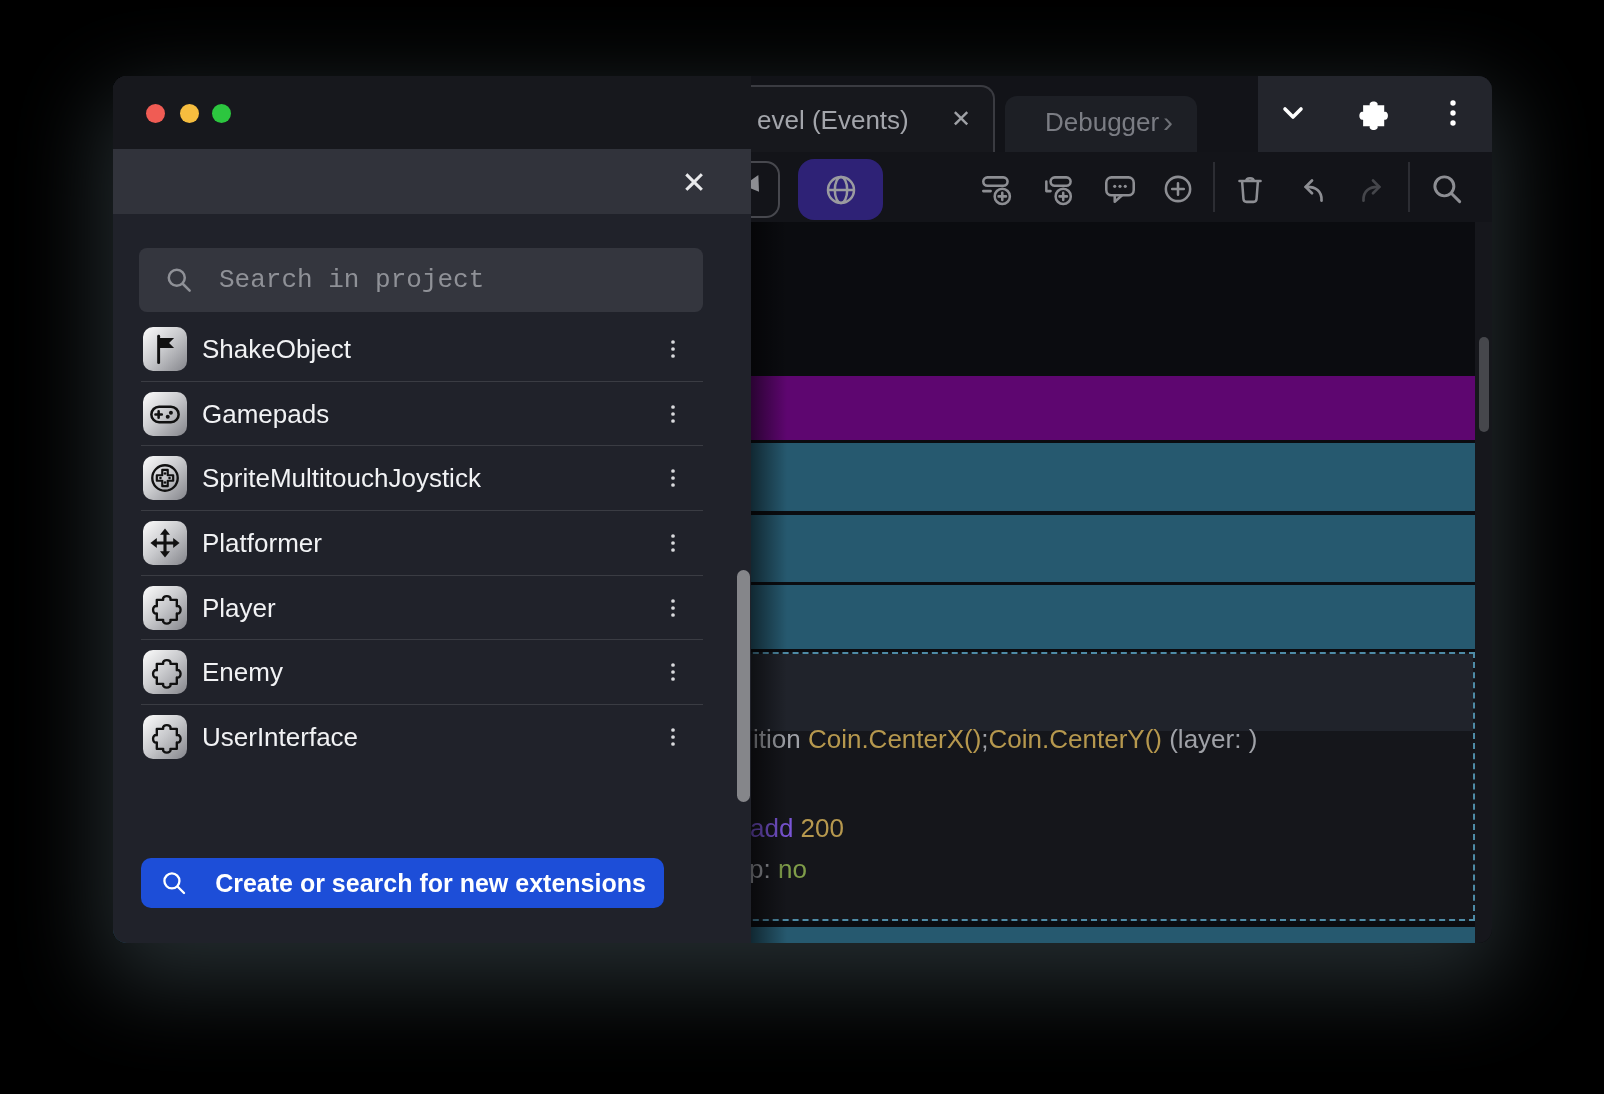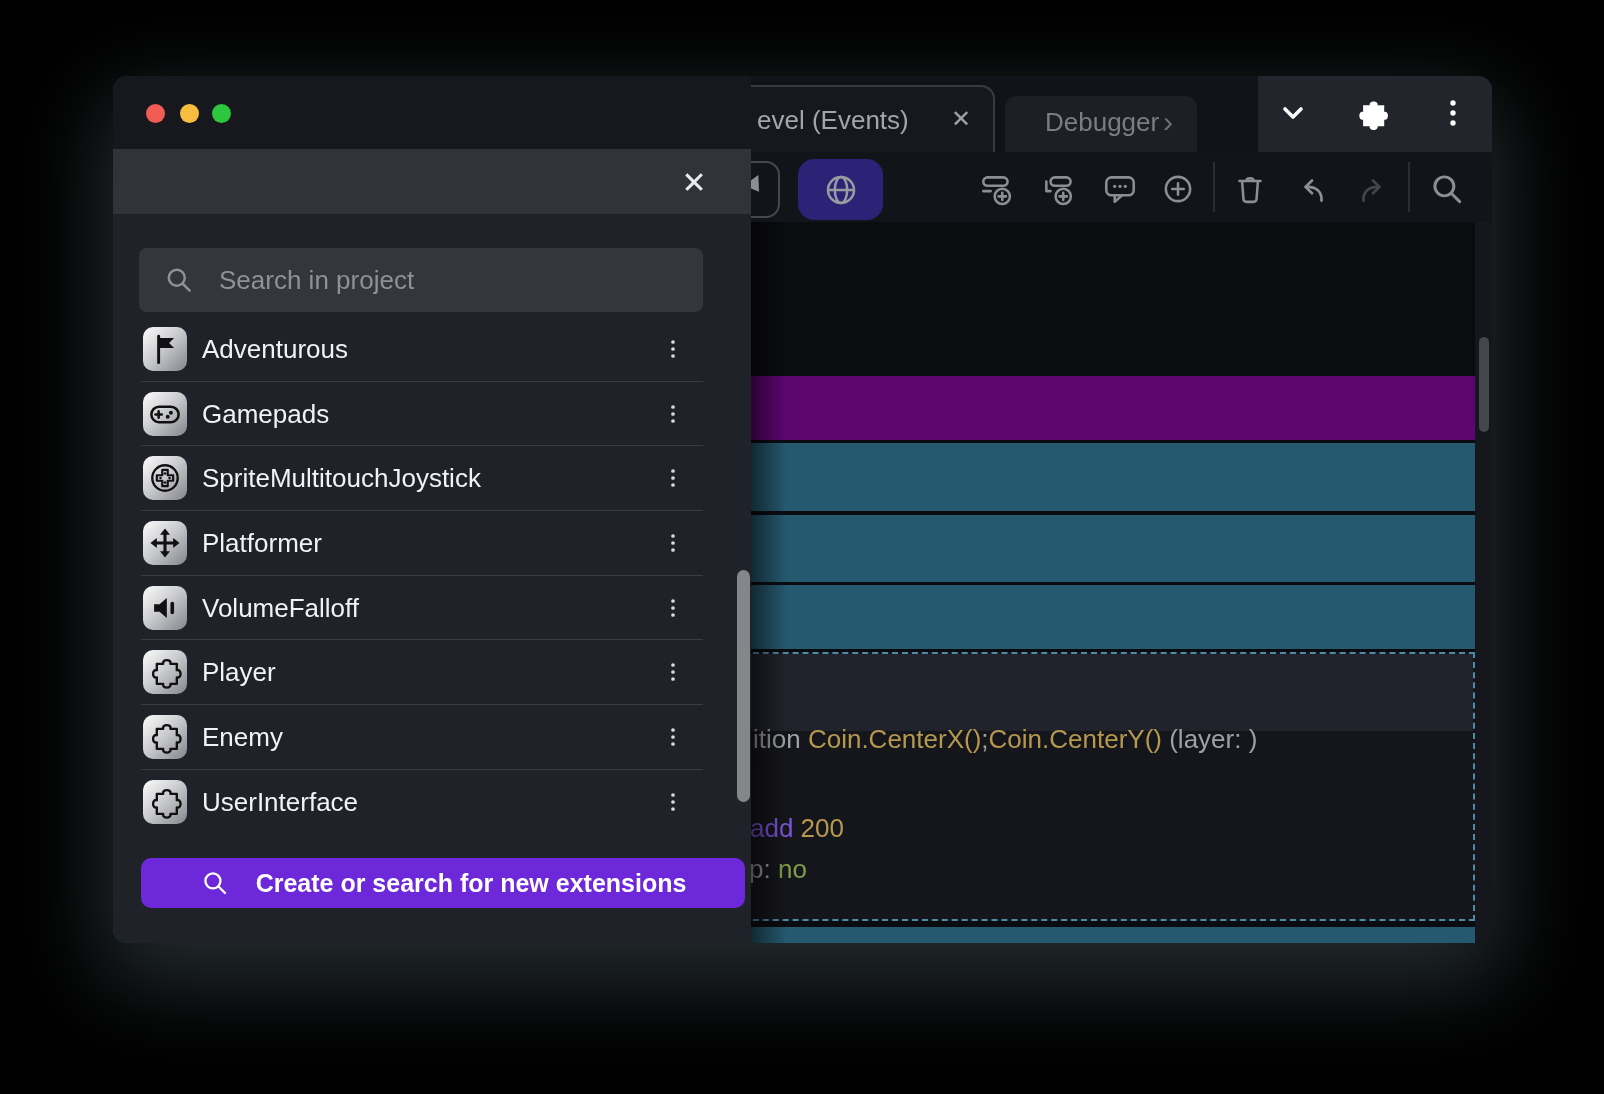--- a/index.html
+++ b/index.html
@@ -68,38 +68,38 @@
   .t-red { left:33px; background:#f05c54; }
   .t-yellow { left:67px; background:#f6bd3f; }
   .t-green { left:99px; background:#2cc63f; }
   .drawer-header { position:absolute; left:0; top:73px; width:100%; height:65px; background:#31333b; }
   .drawer-title { position:absolute; left:27px; top:16px; font-size:27px; font-weight:bold; color:#ffffff; white-space:nowrap; }
   .drawer-close { position:absolute; left:560px; top:12px; width:42px; height:42px; font-size:30px; color:#e9eaec;
     display:flex; align-items:center; justify-content:center; cursor:pointer; }
   .search-box { position:absolute; left:26px; top:172px; width:564px; height:64px; background:#34363e; border-radius:8px; }
   .search-box svg { position:absolute; left:24px; top:16px; color:#8f9197; }
   .search-input { position:absolute; left:80px; top:0; width:470px; height:64px; background:transparent; border:none; outline:none;
-    font-size:26px; color:#e8e9eb; font-family:Liberation Sans, sans-serif; }
+    font-size:26px; color:#e8e9eb; font-family:Liberation Mono, monospace; }
   .search-input::placeholder { color:#8f9197; opacity:1; }
 
   .ext-list { position:absolute; left:0; top:241px; width:638px; }
   .ext-row { position:relative; height:64.7px; }
   .ext-row::after { content:""; position:absolute; left:28px; right:48px; bottom:0; height:1px; background:#3a3c43; }
   .ext-row:last-child::after { display:none; }
   .ext-icon { position:absolute; left:30px; top:10px; width:44px; height:44px; border-radius:10px;
     background:linear-gradient(135deg,#fdfdfd 0%,#c9cacd 48%,#84858b 100%);
     display:flex; align-items:center; justify-content:center; color:#111; }
   .ext-label { position:absolute; left:89px; top:17px; font-size:26px; color:#f1f2f4; white-space:nowrap; }
   .ext-kebab { position:absolute; left:546px; top:12px; width:28px; height:40px; display:flex; align-items:center; justify-content:center;
     color:#d9dadd; cursor:pointer; }
 
   .drawer-thumb { position:absolute; left:624px; top:494px; width:13px; height:232px; border-radius:7px; background:#85868a; cursor:pointer; }
 
-  .cta-btn { position:absolute; left:28px; top:782px; width:604px; height:50px; border:none; border-radius:10px;
-    background:#6d28d9; color:#ffffff; display:flex; align-items:center; justify-content:center; gap:26px;
+  .cta-btn { position:absolute; left:28px; top:782px; width:523px; height:50px; border:none; border-radius:10px;
+    background:#1d4ed8; color:#ffffff; display:flex; align-items:center; justify-content:center; gap:26px;
     font-family:inherit; font-size:25px; font-weight:bold; cursor:pointer; }
 
   svg.ic { display:block; }
 </style>
 </head>
 <body>
 
 <svg width="0" height="0" style="position:absolute">
   <defs>
     <symbol id="flag-icon" viewBox="0 0 44 44">
@@ -315,21 +315,21 @@
         <input class="search-input" type="text" placeholder="Search in project" style="">
       </div>
 
       <div class="ext-list" id="ext-list">
           <div class="ext-row">
     <span class="ext-icon">
       <svg class="ic" width="40" height="40">
                 <use href="#flag-icon"></use>
               </svg>
     </span>
-    <span class="ext-label">Adventurous</span>
+    <span class="ext-label">ShakeObject</span>
     <span class="ext-kebab">
       <svg class="ic" width="30" height="30">
                 <use href="#kebab-small-icon"></use>
               </svg>
     </span>
   </div>
           <div class="ext-row">
     <span class="ext-icon">
       <svg class="ic" width="40" height="40">
                 <use href="#gamepad-icon"></use>
@@ -355,33 +355,20 @@
               </svg>
     </span>
   </div>
           <div class="ext-row">
     <span class="ext-icon">
       <svg class="ic" width="40" height="40">
                 <use href="#move-arrows-icon"></use>
               </svg>
     </span>
     <span class="ext-label">Platformer</span>
-    <span class="ext-kebab">
-      <svg class="ic" width="30" height="30">
-                <use href="#kebab-small-icon"></use>
-              </svg>
-    </span>
-  </div>
-          <div class="ext-row">
-    <span class="ext-icon">
-      <svg class="ic" width="40" height="40">
-                <use href="#speaker-icon"></use>
-              </svg>
-    </span>
-    <span class="ext-label">VolumeFalloff</span>
     <span class="ext-kebab">
       <svg class="ic" width="30" height="30">
                 <use href="#kebab-small-icon"></use>
               </svg>
     </span>
   </div>
           <div class="ext-row">
     <span class="ext-icon">
       <svg class="ic" width="40" height="40">
                 <use href="#puzzle-icon"></use>

